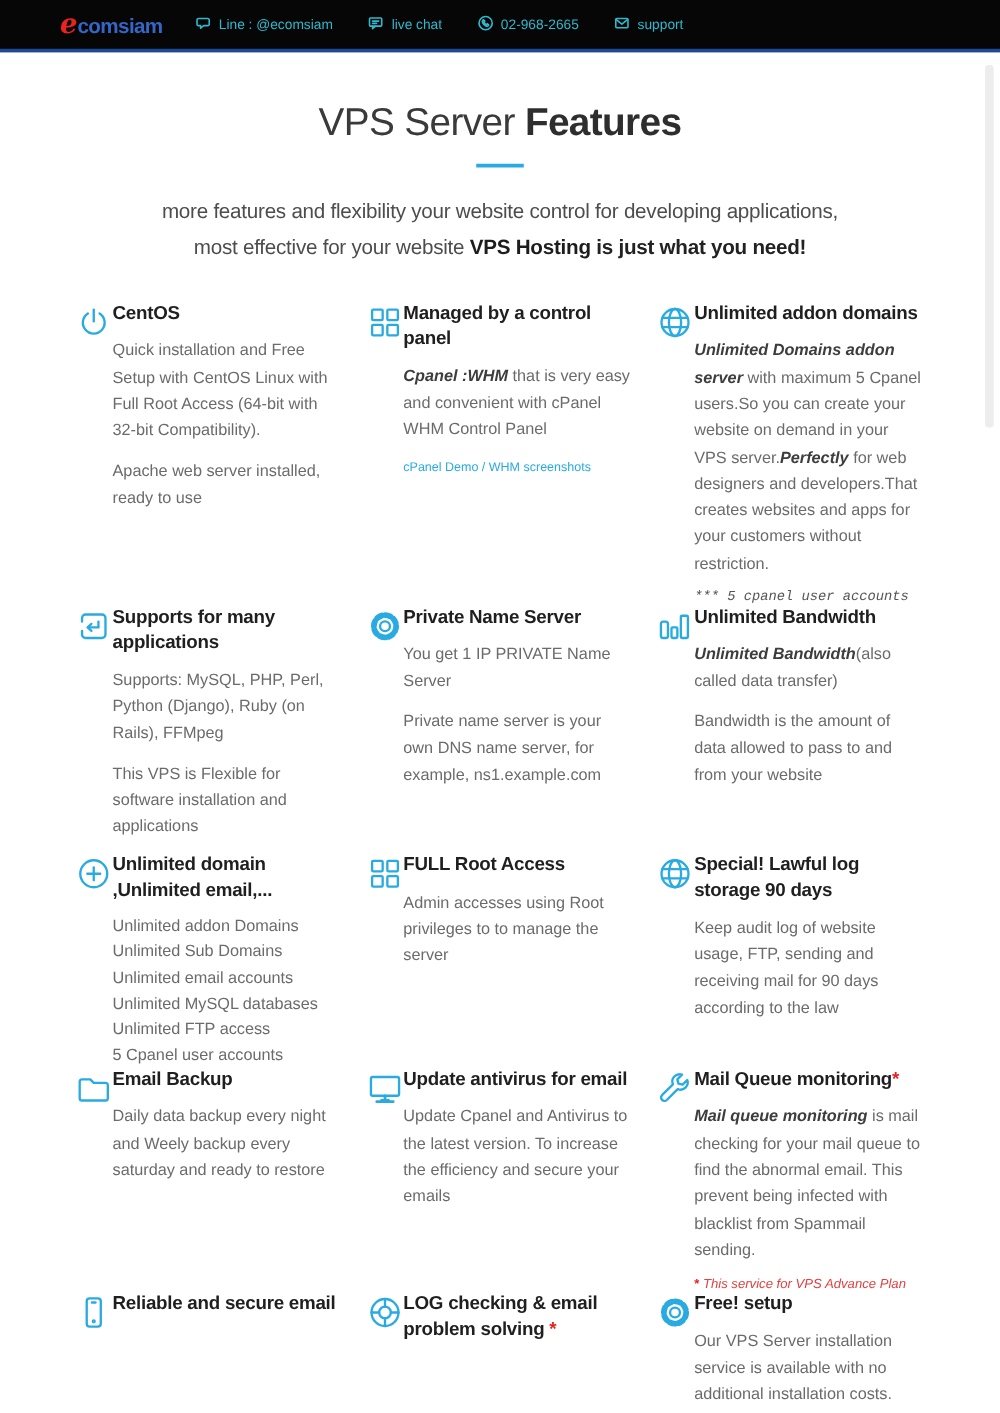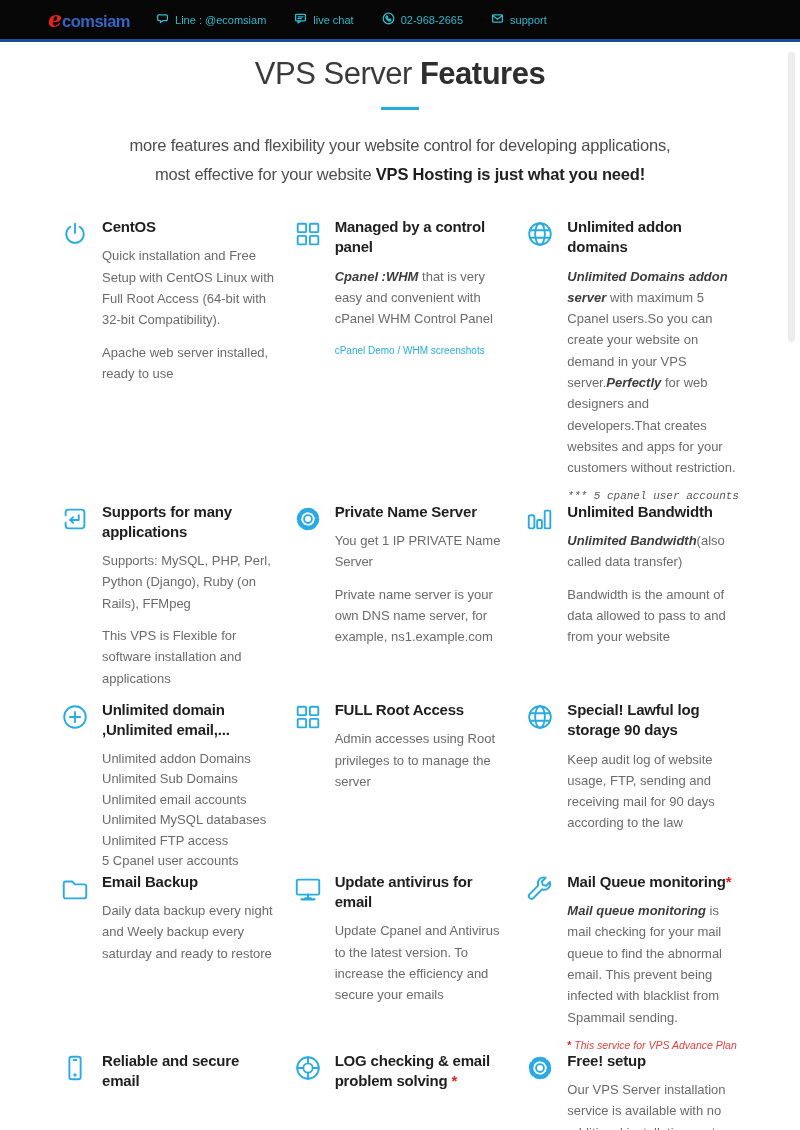--- a/index.html
+++ b/index.html
@@ -18,34 +18,34 @@
   }
   .logo { display:flex; align-items:baseline; cursor:pointer; }
   .logo .e { font-family:"DejaVu Serif", serif; font-style:italic; font-weight:bold; font-size:22px; color:#e8221f; line-height:1; }
   .logo .rest { font-weight:bold; font-size:16.5px; color:#3566c6; letter-spacing:-0.5px; }
   .nav-items { display:flex; align-items:center; gap:28px; margin-left:26px; }
   .nav-item { display:flex; align-items:center; gap:6px; color:#2fb9ce; font-size:11px; cursor:pointer; }
   .nav-item svg { width:13px; height:13px; stroke:#2fb9ce; fill:none; stroke-width:1.6; stroke-linecap:round; stroke-linejoin:round; }
 
   
   .content { flex:1; background:#fff; }
-  .hero { text-align:center; padding-top:14px; letter-spacing:-0.2px; }
+  .hero { text-align:center; padding-top:38px; letter-spacing:-0.2px; }
   .hero h1 { font-size:31px; font-weight:400; color:#3a3a3a; letter-spacing:-0.5px; }
   .hero h1 b { font-weight:700; color:#2e2e2e; }
   .hero .underline { width:38px; height:3px; background:#29abe2; margin:15px auto 21px; }
   .subtitle { font-size:16.5px; line-height:29px; color:#4d4d4d; }
   .subtitle .dk { color:#222; font-weight:600; }
   .subtitle .bb { color:#1d1d1d; font-weight:700; }
 
   
   .grid {
     width:680px; margin:28px auto 0;
     display:grid; grid-template-columns:repeat(3,1fr); column-gap:18px;
   }
-  .card { display:flex; gap:12px; align-items:flex-start; }
+  .card { display:flex; align-items:flex-start; }
   .r1{ min-height:187px } .r2{ min-height:163px } .r3{ min-height:152px } .r4{ min-height:156px }
   .card .icon { flex:none; width:30px; height:30px; color:#29abe2; margin-top:2px; }
   .card .icon svg { width:30px; height:30px; stroke:currentColor; fill:none; stroke-width:2; stroke-linecap:round; stroke-linejoin:round; }
   .card h3 { font-size:15px; font-weight:700; color:#1f1f1f; line-height:1.35; margin-bottom:8px; letter-spacing:-0.2px; }
   .card h3 .star { color:#e8221f; font-weight:700; }
   .card p { font-size:13px; line-height:1.64; color:#6b6b6b; margin-bottom:11px; }
   .card p .lead { font-weight:700; color:#3d3d3d;font-style:italic; }
   .card a.link { color:#29abe2; font-size:10px; text-decoration:none; display:inline-block; margin-top:4px; cursor:pointer; }
   .card .note-italic { font-style:italic; font-size:11px; color:#555; margin-top:6px;font-family:Liberation Mono, monospace; }
   .card .note-red { font-size:10.5px; color:#e04040; margin-top:10px; font-style:italic; }

